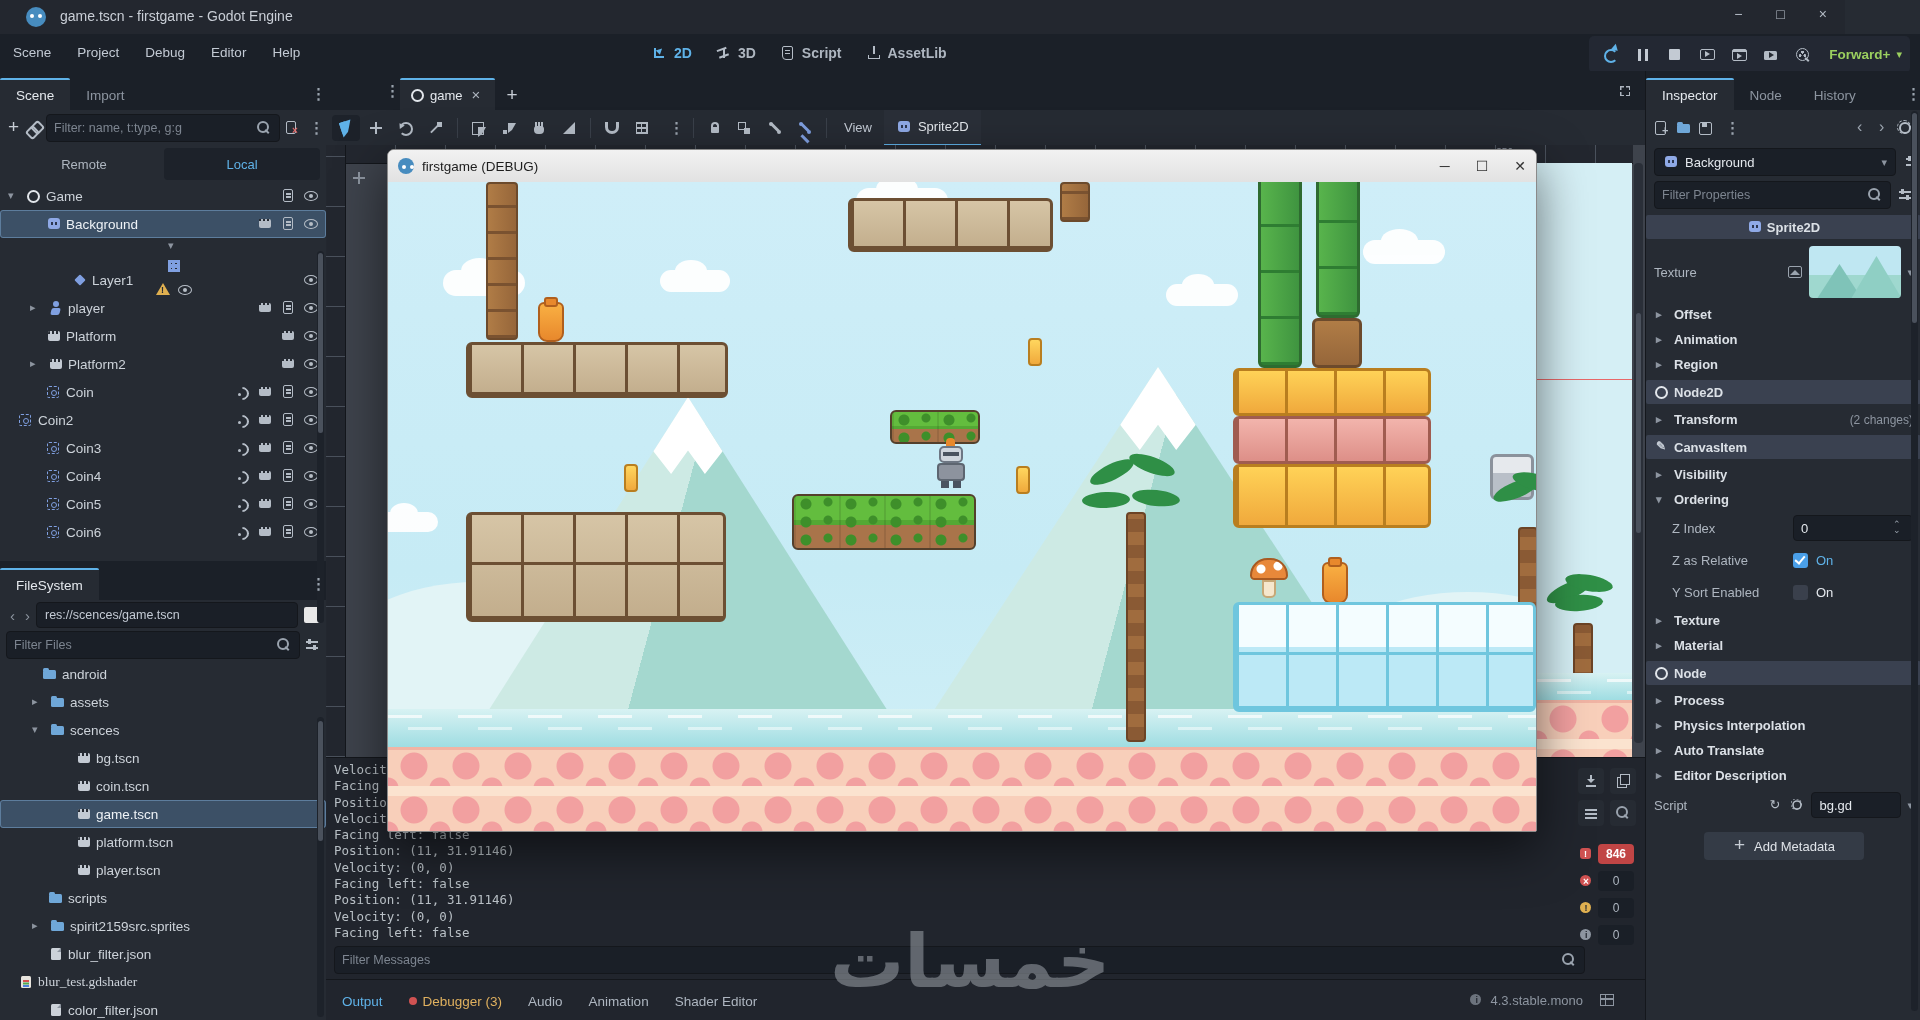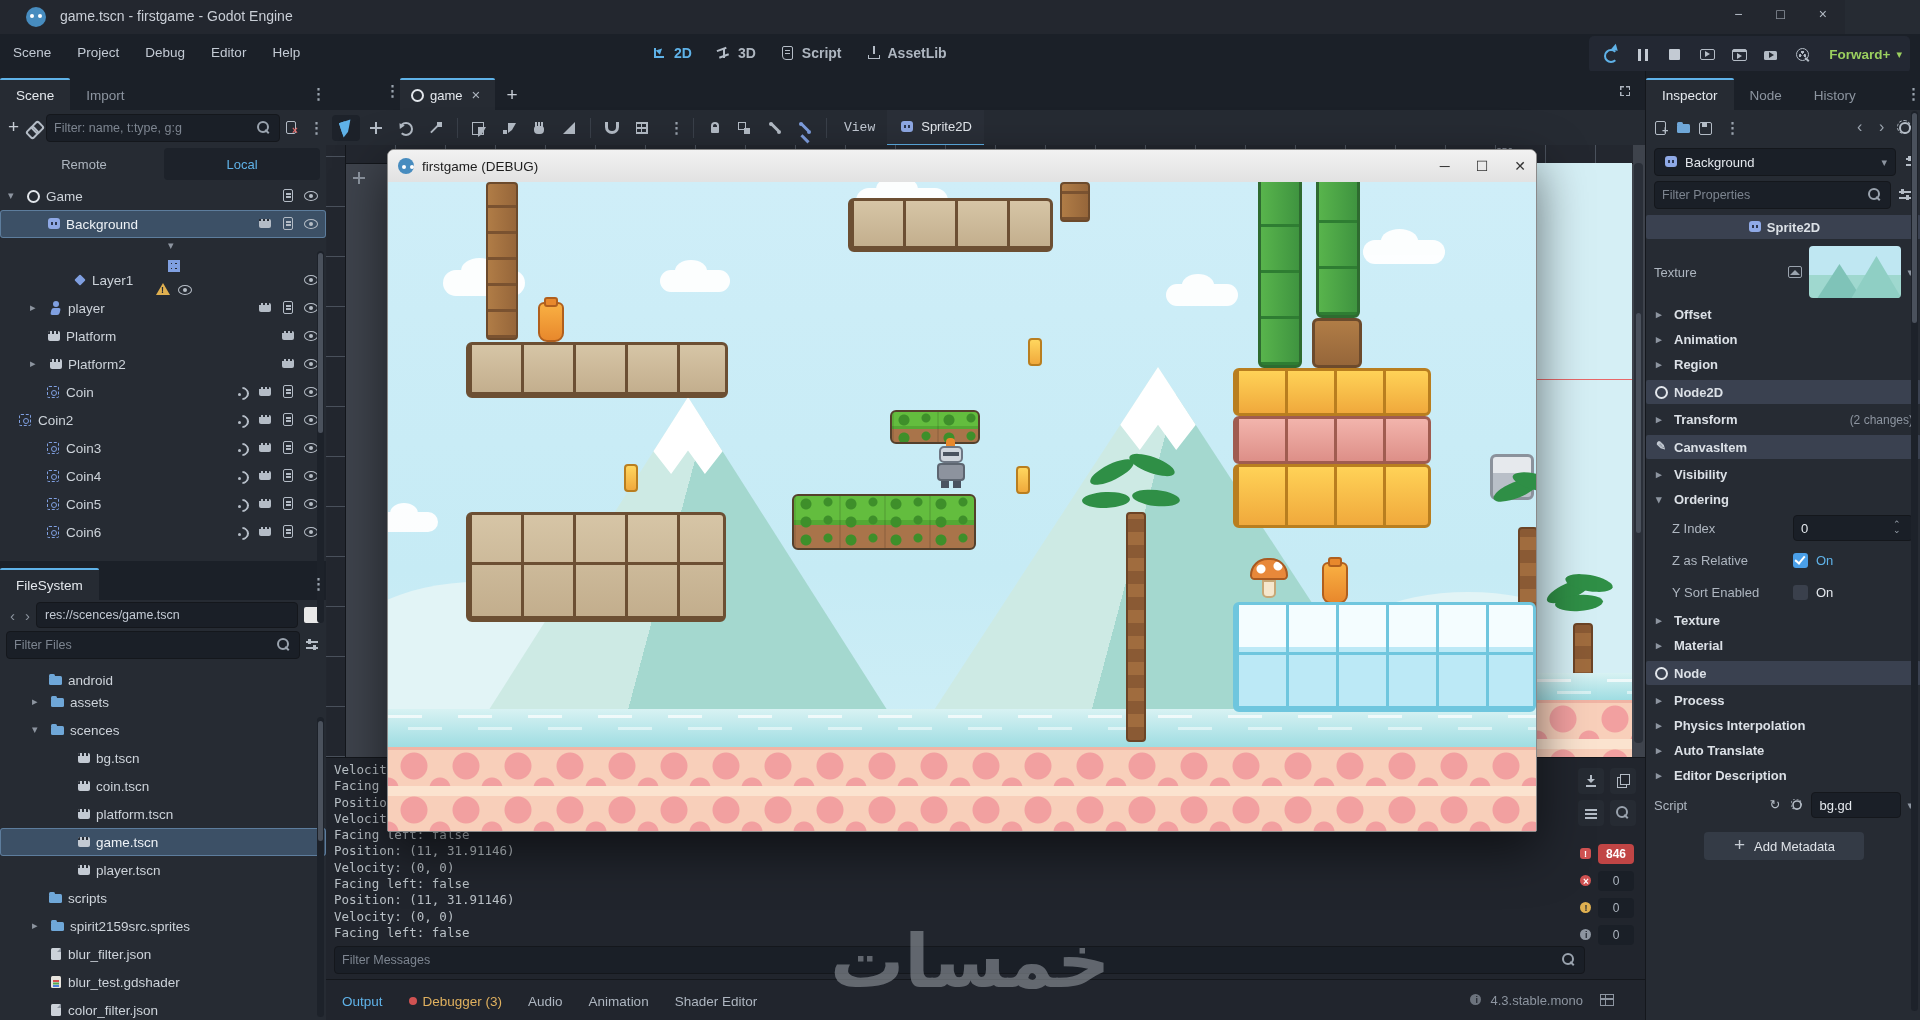--- a/index.html
+++ b/index.html
@@ -182,21 +182,21 @@
   .scrollbar{position:absolute;width:7px;background:#1d222a;border-radius:4px;}
   .sthumb{position:absolute;left:1px;width:5px;background:#4a515c;border-radius:3px;}
   
   .center{left:326px;top:71px;width:1319px;height:949px;background:#262b33;}
   .scene-tabs{height:39px;background:#1b2028;display:flex;align-items:flex-end;padding-left:74px;position:relative;}
   .scene-tab{height:30px;display:flex;align-items:center;gap:6px;padding:0 10px;background:#262b33;border-top:2px solid #5fb2e8;border-radius:2px 2px 0 0;color:#e4e8ed;}
   .vtoolbar{height:35px;display:flex;align-items:center;gap:2px;padding:0 6px;border-bottom:1px solid #14171c;background:#262b33;}
   .tool{width:28px;height:26px;display:flex;align-items:center;justify-content:center;border-radius:4px;}
   .tool.active{background:#1d222a;}
   .tsep{width:1px;height:20px;background:#3a404a;margin:0 5px;}
-  .menu-lite{padding:0 10px;color:#c3cad4;font-family:Liberation Mono, monospace;}
+  .menu-lite{padding:0 10px;color:#c3cad4;}
   .ctx-tab{display:flex;align-items:center;gap:6px;padding:0 12px;height:35px;color:#e4e8ed;border-bottom:2px solid #5fb2e8;background:#2a2f38;}
   .viewport{position:absolute;left:0;top:74px;width:1319px;height:612px;background:#3e434c;overflow:hidden;}
   .ruler-top{position:absolute;left:19px;top:0;width:1288px;height:18px;background:#23272f;border-bottom:1px solid #14171c;
      background-image:repeating-linear-gradient(90deg,#4a515c 0 1px,transparent 1px 50px);}
   .ruler-left{position:absolute;left:0;top:0;width:19px;height:612px;background:#23272f;border-right:1px solid #14171c;
      background-image:repeating-linear-gradient(0deg,#4a515c 0 1px,transparent 1px 50px);}
   .ruler-num{position:absolute;top:2px;color:#8d95a0;font-size:10px;}
   .canvas-strip{position:absolute;left:1211px;top:18px;width:95px;height:594px;background:#d5eff5;}
   .vp-scrollbar-v{position:absolute;right:2px;top:18px;width:9px;height:580px;background:#2a2f38;border-radius:4px;}
   .vp-scrollbar-v .sthumb{left:2px;top:150px;height:220px;}
@@ -573,21 +573,21 @@
     </div>
     <div class="scn-toolbar" style="height:30px;">
       <div class="filter-input">
         <span class="ph">Filter Files</span>
         <span class="ico i-search"></span>
       </div>
       <span class="ico i-sliders"></span>
     </div>
     <div class="tree" style="height:382px;overflow:hidden;">
 
-        <div class="trow" style="padding-left: 30px; align-items: flex-end;">
+        <div class="trow" style="padding-left: 24px;">
           <span class="ico i-blank"></span>
           <span class="ico i-folder"></span>
           <span class="tname">android</span>
         </div>
 
         <div class="trow" style="padding-left: 30px;">
           <span class="ico i-chev-closed"></span>
           <span class="ico i-folder"></span>
           <span class="tname">assets</span>
         </div>
@@ -603,32 +603,32 @@
           <span class="ico i-scene"></span>
           <span class="tname">bg.tscn</span>
         </div>
 
         <div class="trow" style="padding-left: 58px;">
           <span class="ico i-blank"></span>
           <span class="ico i-scene"></span>
           <span class="tname">coin.tscn</span>
         </div>
 
+        <div class="trow selected" style="padding-left: 58px;">
+          <span class="ico i-blank"></span>
+          <span class="ico i-scene"></span>
+          <span class="tname">game.tscn</span>
+        </div>
+
         <div class="trow" style="padding-left: 58px;">
           <span class="ico i-blank"></span>
           <span class="ico i-scene"></span>
           <span class="tname">platform.tscn</span>
         </div>
 
-        <div class="trow selected" style="padding-left: 58px;">
-          <span class="ico i-blank"></span>
-          <span class="ico i-scene"></span>
-          <span class="tname">game.tscn</span>
-        </div>
-
         <div class="trow" style="padding-left: 58px;">
           <span class="ico i-blank"></span>
           <span class="ico i-scene"></span>
           <span class="tname">player.tscn</span>
         </div>
 
         <div class="trow" style="padding-left: 30px;">
           <span class="ico i-blank"></span>
           <span class="ico i-folder"></span>
           <span class="tname">scripts</span>
@@ -639,21 +639,21 @@
           <span class="ico i-folder"></span>
           <span class="tname">spirit2159src.sprites</span>
         </div>
 
         <div class="trow" style="padding-left: 30px;">
           <span class="ico i-blank"></span>
           <span class="ico i-file"></span>
           <span class="tname">blur_filter.json</span>
         </div>
 
-        <div class="trow" style="padding-left: 30px;">
+        <div class="trow" style=" font-family: Liberation Serif, serif;">
           <span class="ico i-blank"></span>
           <span class="ico i-shader"></span>
           <span class="tname">blur_test.gdshader</span>
         </div>
 
         <div class="trow" style="padding-left: 30px;">
           <span class="ico i-blank"></span>
           <span class="ico i-file"></span>
           <span class="tname">color_filter.json</span>
         </div>

